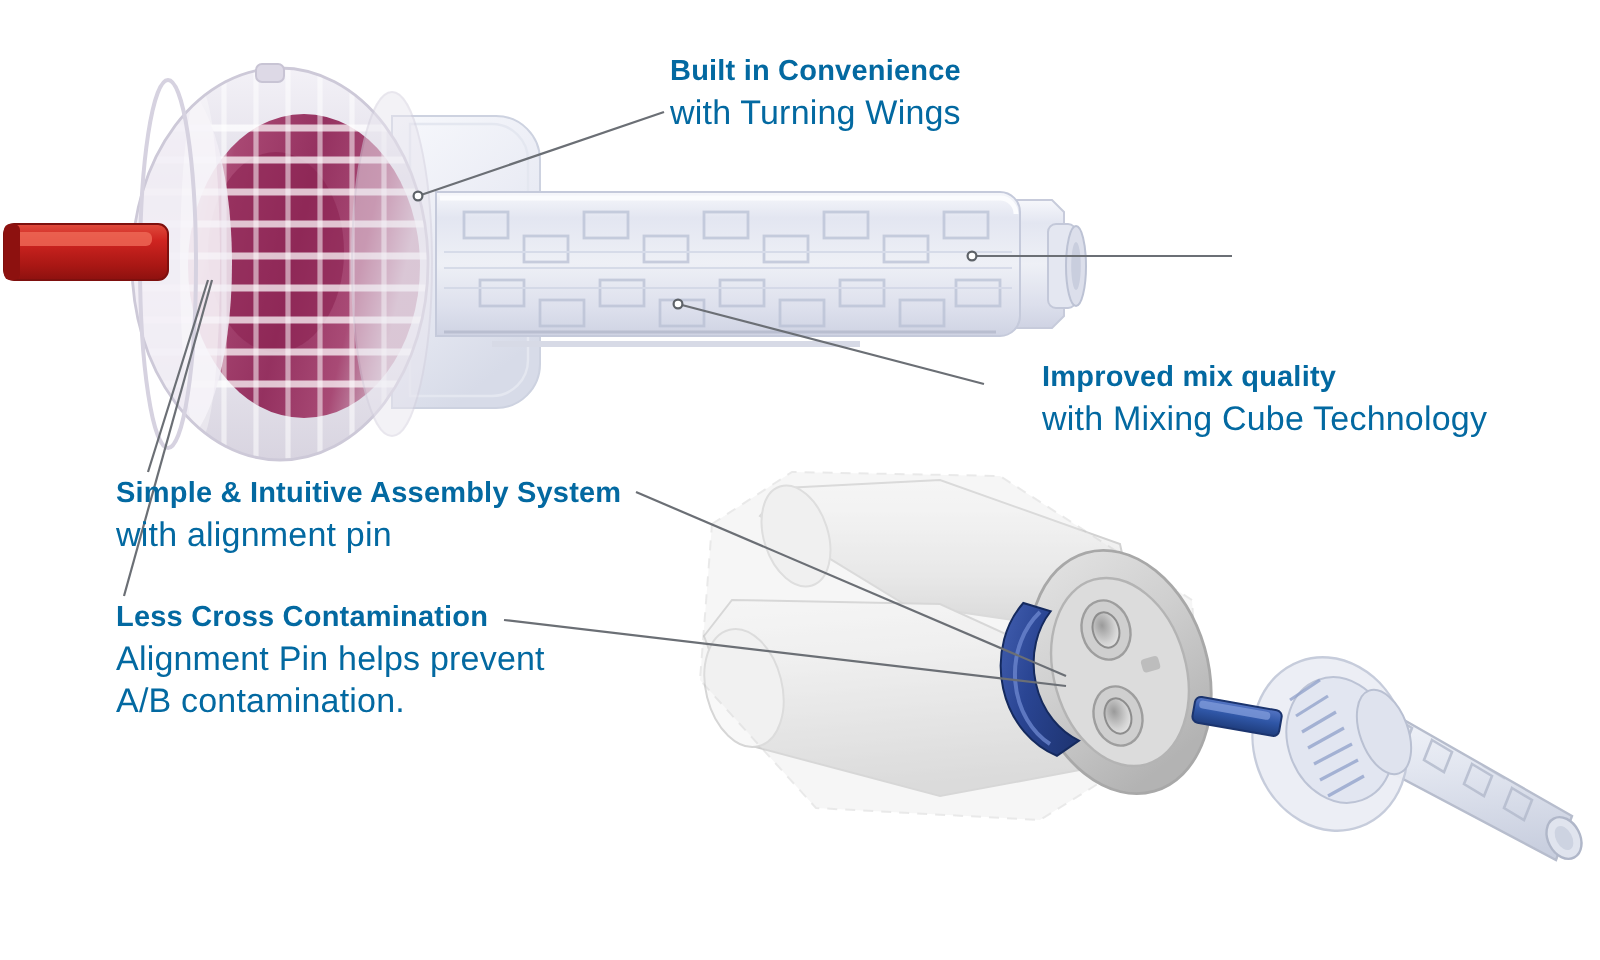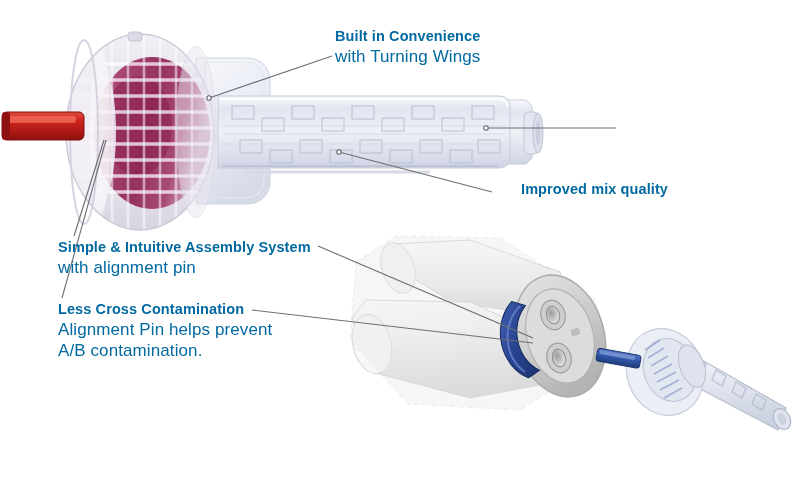--- a/index.html
+++ b/index.html
@@ -339,20 +339,21 @@
   </svg>
 
   <div class="callout" id="c-wings">
     <span class="ttl">Built in Convenience</span>
     <span class="sub">with Turning Wings</span>
   </div>
 
 
   <div class="callout" id="c-mix">
     <span class="ttl">Improved mix quality</span>
+    <span class="sub">with Mixing Cube Technology</span>
   </div>
 
   <div class="callout" id="c-assy">
     <span class="ttl">Simple &amp; Intuitive Assembly System</span>
     <span class="sub">with alignment pin</span>
   </div>
 
   <div class="callout" id="c-cross">
     <span class="ttl">Less Cross Contamination</span>
     <span class="sub">Alignment Pin helps prevent</span>

